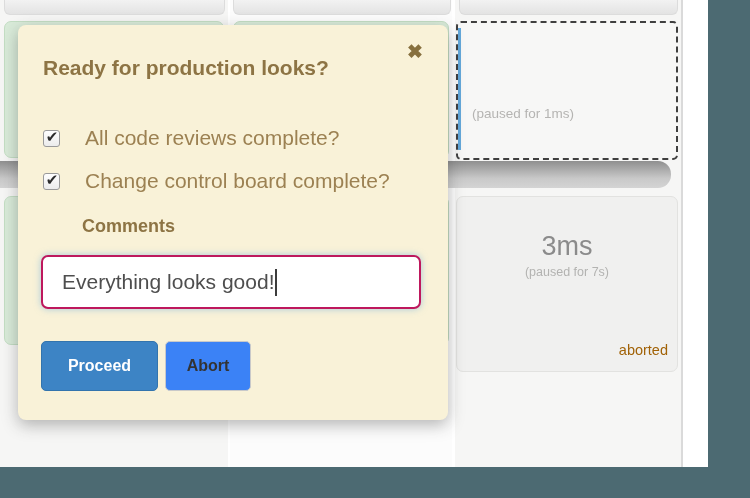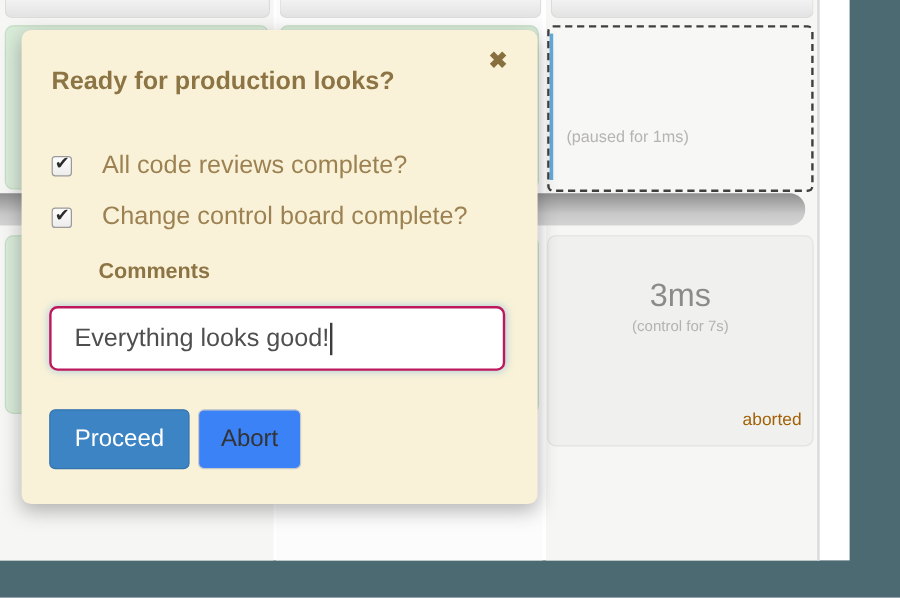--- a/index.html
+++ b/index.html
@@ -59,21 +59,21 @@
   .comments-label { position:absolute; left:24px; top:191px; font-size:18px; font-weight:bold; color:#8d7444;margin-left:40px; }
 
   .text-input { position:absolute; left:23px; top:230px; width:380px; height:54px; box-sizing:border-box;
                 background:#ffffff; border:2px solid #be185d; border-radius:7px;
                 box-shadow:0 0 7px rgba(98,167,221,.55); display:flex; align-items:center;
                 padding-left:19px; cursor:text; }
   .input-text { font-size:21px; color:#4e4e4e; white-space:pre; }
   .caret { width:2px; height:27px; background:#3c3c3c; margin-left:1px; }
 
   .btn-row { position:absolute; left:23px; top:316px; display:flex; }
-  .btn { height:50px; border-radius:5px; font-size:20px; font-family:inherit; cursor:pointer; }
+  .btn { height:50px; border-radius:5px; font-size:16px; font-family:inherit; cursor:pointer;font-weight:bold; }
   .primary { width:117px; background:#3d84c5; border:1px solid #3374ad; color:#ffffff; margin-right:7px; }
   .default { width:86px; background:#3b82f6; border:1px solid #c9c9c9; color:#333333; }
 </style>
 </head>
 <body>
 
 <div class="page">
   <div class="content">
     <div class="col col1"></div>
     <div class="col col2"></div>
@@ -90,21 +90,21 @@
 
     <div class="connector"></div>
 
     <div class="stage-paused">
       <span class="blue-line"></span>
       <div class="paused-note">(paused for 1ms)</div>
     </div>
 
     <div class="stage-aborted">
       <div class="duration">3ms</div>
-      <div class="note">(control for 7s)</div>
+      <div class="note">(paused for 7s)</div>
       <div class="status">aborted</div>
     </div>
   </div>
 
   <div class="dialog">
     <button class="close">✖</button>
     <h2 class="title">Ready for production looks?</h2>
 
     <div class="check-row row1">
       <span class="checkbox">

